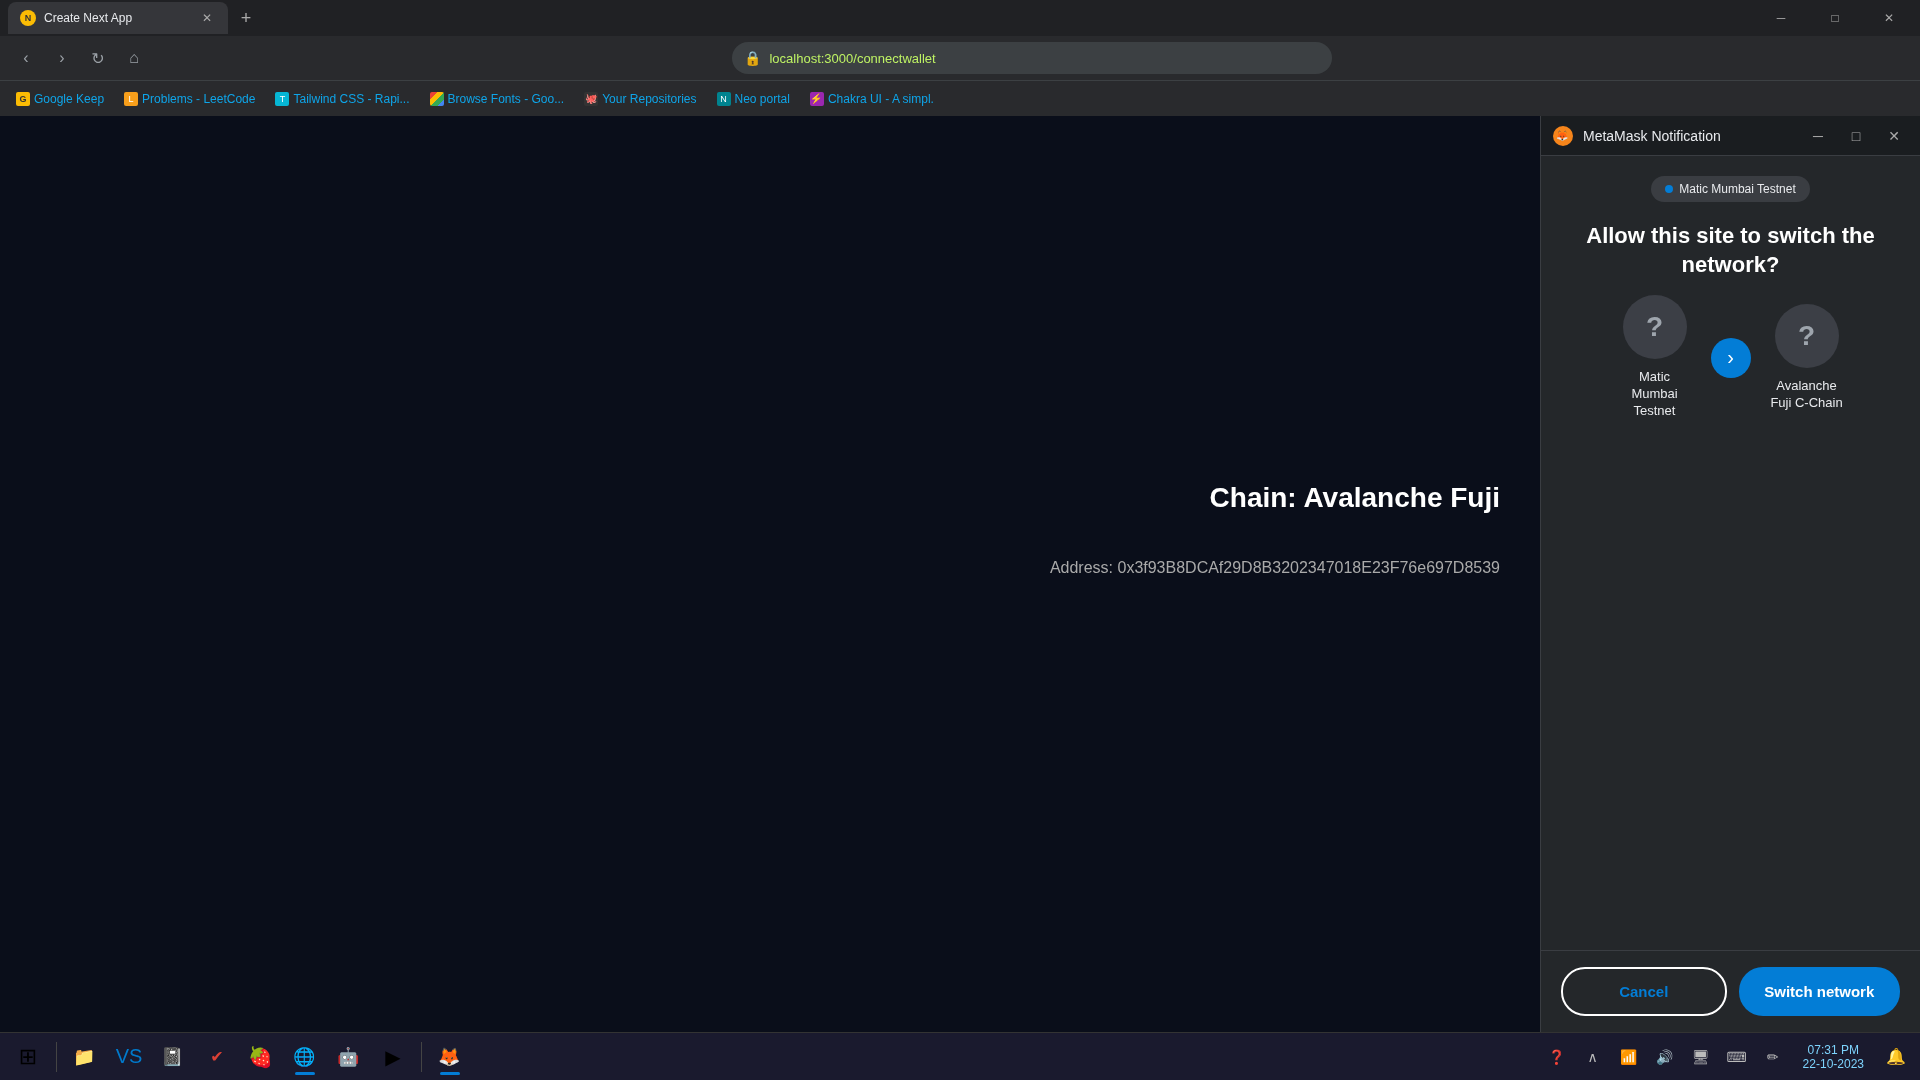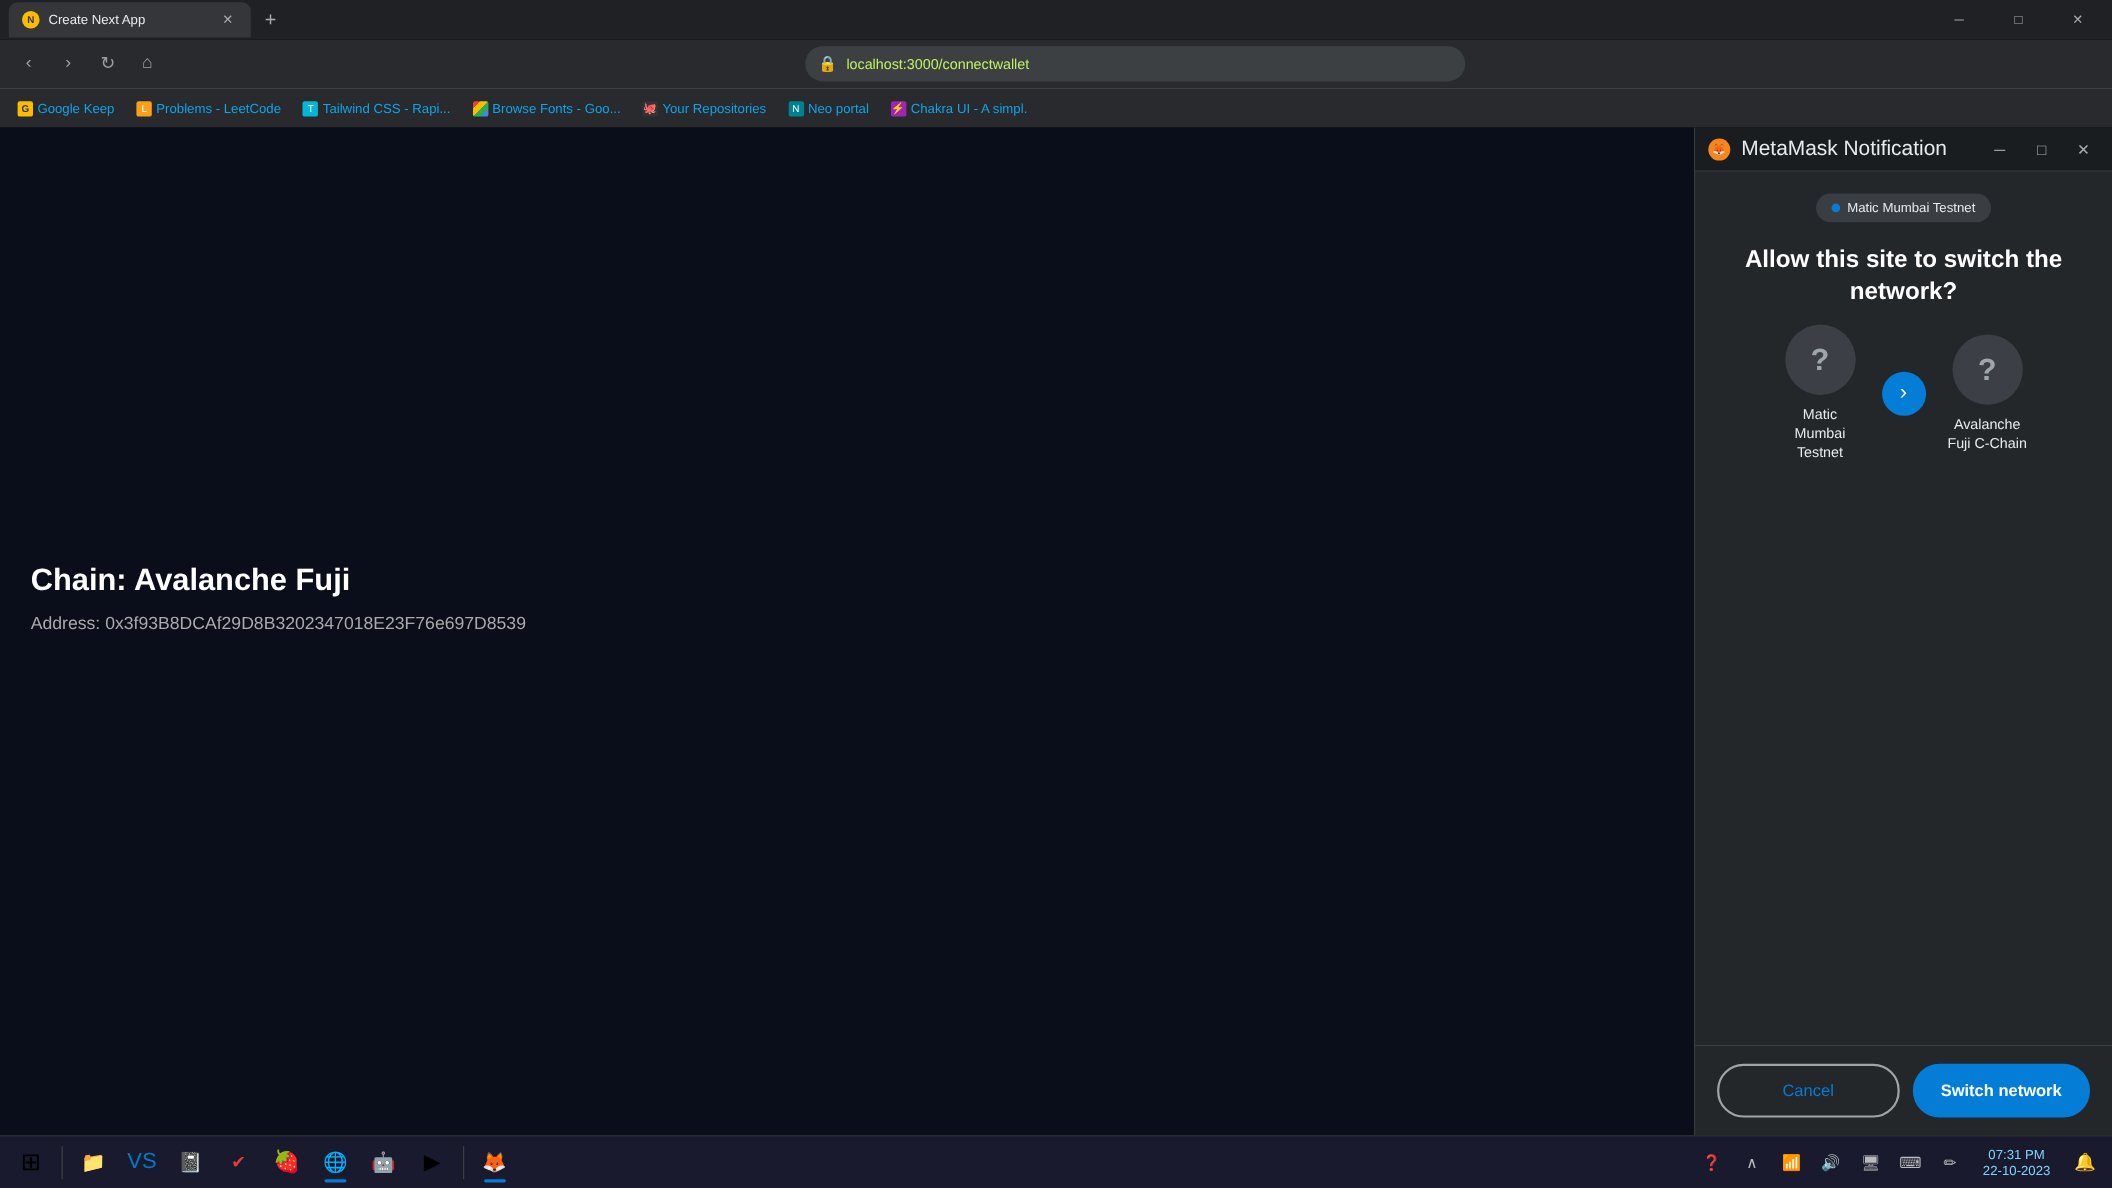--- a/index.html
+++ b/index.html
@@ -155,23 +155,24 @@
       position: relative;
       overflow: hidden;
     }
 
     
     .webpage {
       flex: 1;
       background: #0a0e1a;
       display: flex;
       flex-direction: column;
-      align-items: flex-start;
+      align-items: flex-end;
       justify-content: center;
-      padding: 28px;
+      padding: 40px;
+      gap: 29px;
     }
     .chain-title {
       font-size: 28px;
       font-weight: 700;
       color: #ffffff;
       margin-bottom: 16px;
     }
     .address-text {
       font-size: 16px;
       color: #aaaaaa;
@@ -214,21 +215,21 @@
     .mm-logo {
       width: 20px; height: 20px;
       background: #f6851b;
       border-radius: 50%;
       display: flex; align-items: center; justify-content: center;
       font-size: 10px;
       color: white;
       font-weight: bold;
     }
     .mm-title-text {
-      font-size: 19px;
+      font-size: 14px;
       color: #e8eaed;
       flex: 1;
     }
     .mm-win-btn {
       width: 28px; height: 28px;
       display: flex; align-items: center; justify-content: center;
       font-size: 14px;
       color: #aaa;
       cursor: pointer;
     }
@@ -319,26 +320,26 @@
 
     .mm-footer {
       display: flex;
       gap: 12px;
       padding: 16px 20px;
       border-top: 1px solid #3a3d42;
     }
     .mm-cancel-btn {
       flex: 1;
       padding: 14px;
-      border: 2px solid #a3a3a3;
+      border: 2px solid #ffffff;
       border-radius: 24px;
       background: transparent;
       color: #037dd6;
       font-size: 15px;
-      font-weight: 400;
+      font-weight: 700;
       cursor: pointer;
     }
     .mm-switch-btn {
       flex: 1;
       padding: 14px;
       border: none;
       border-radius: 24px;
       background: #037dd6;
       color: white;
       font-size: 15px;

